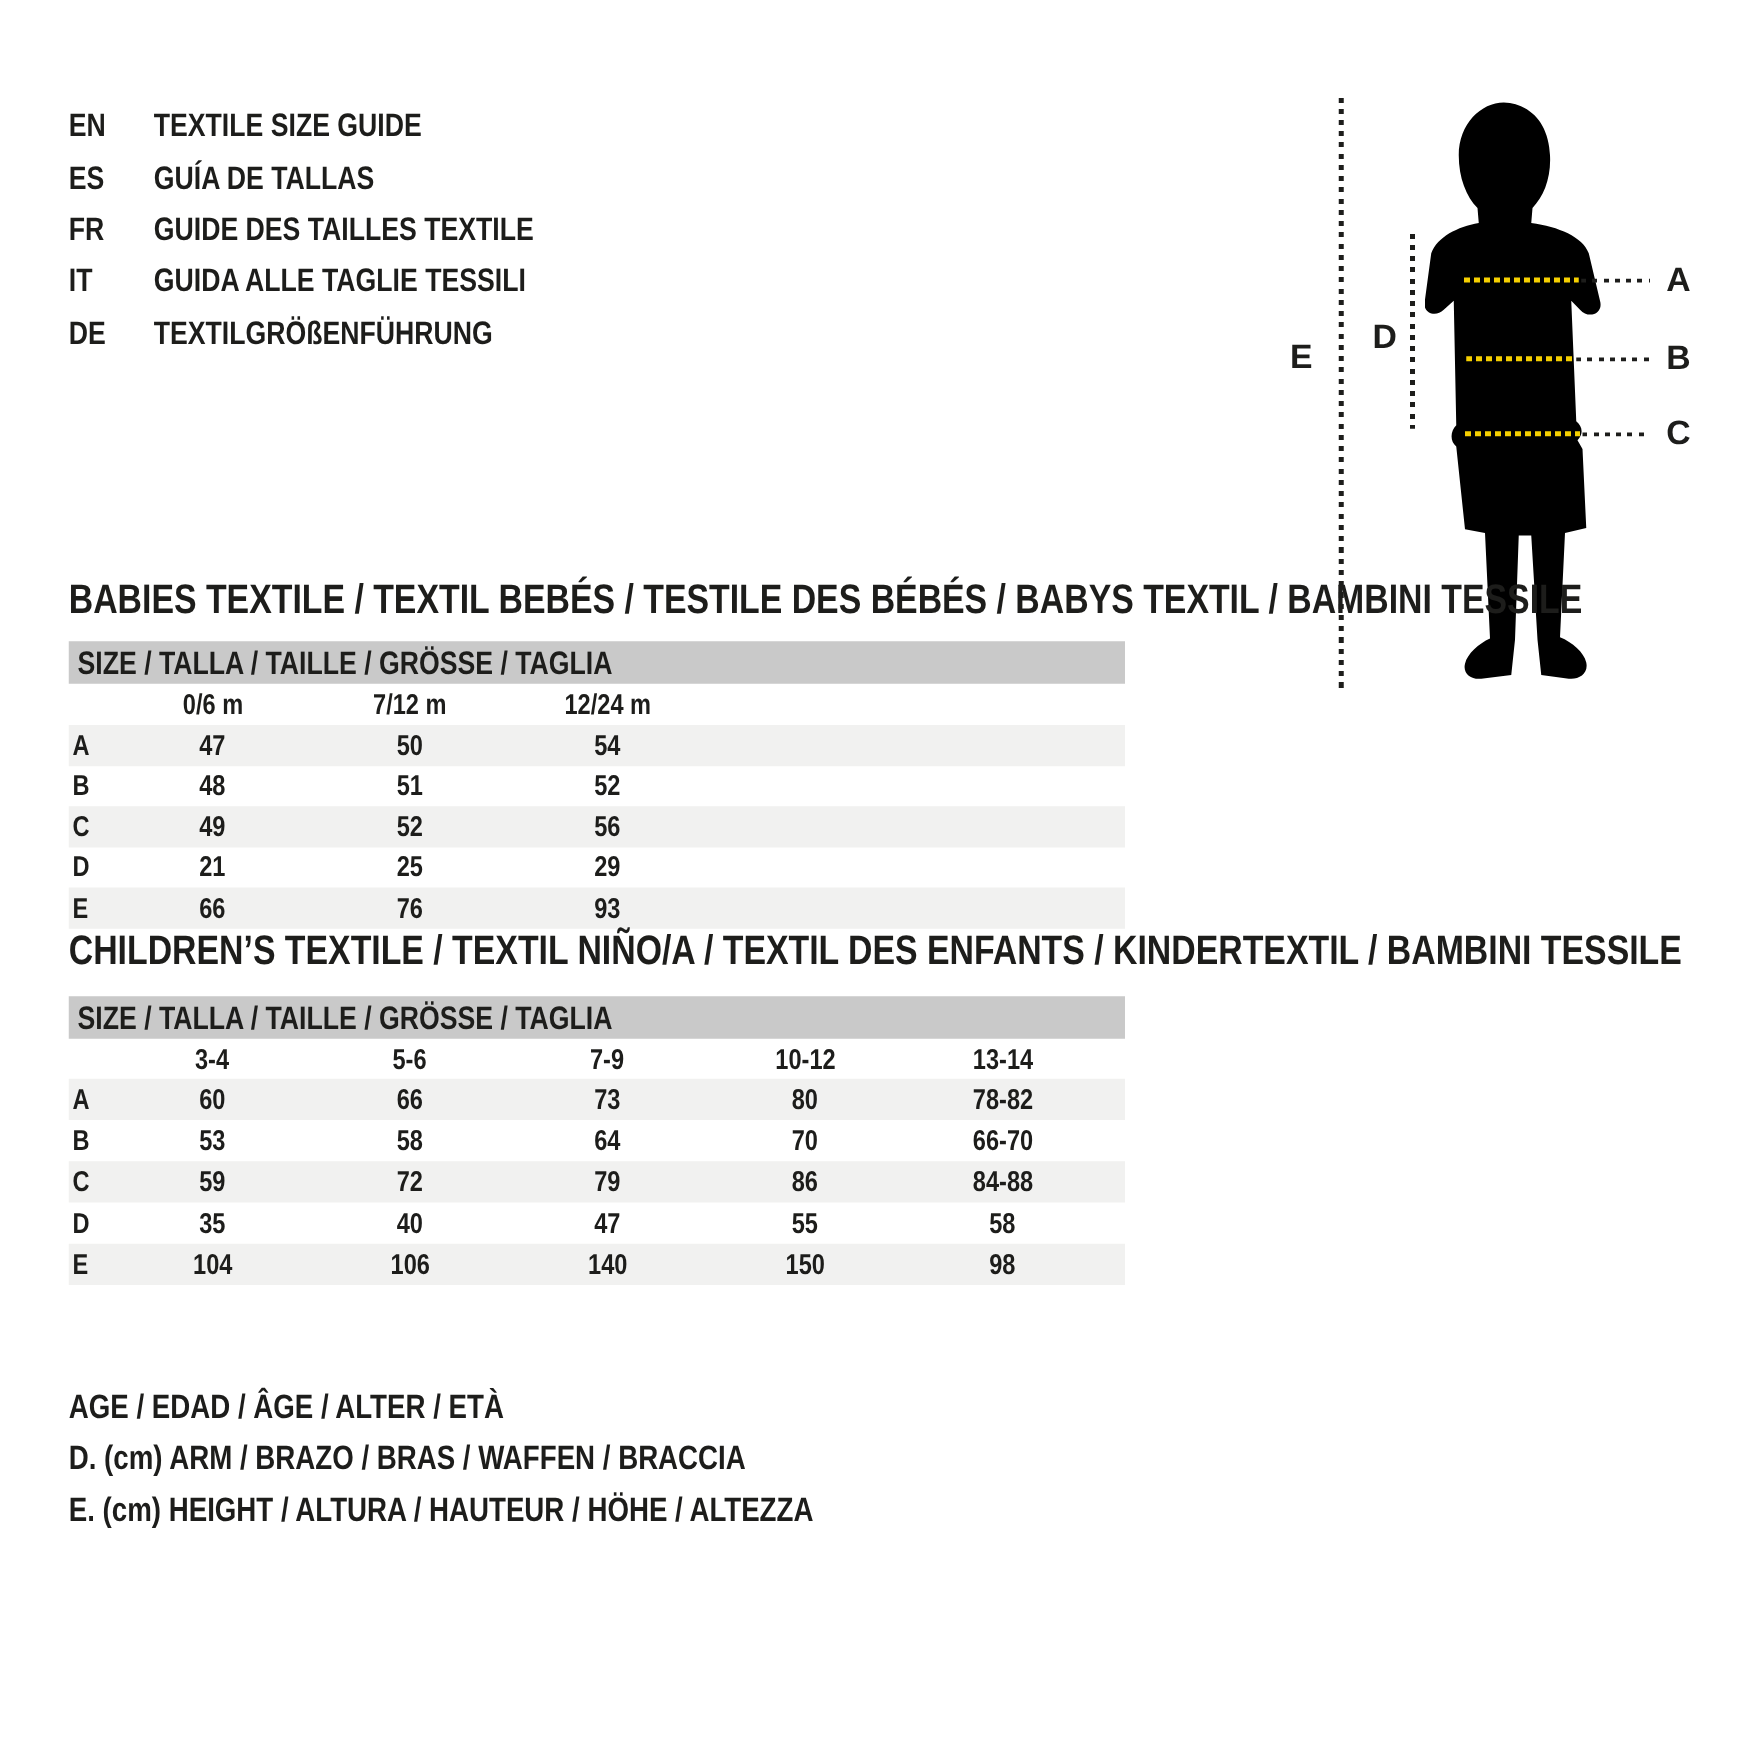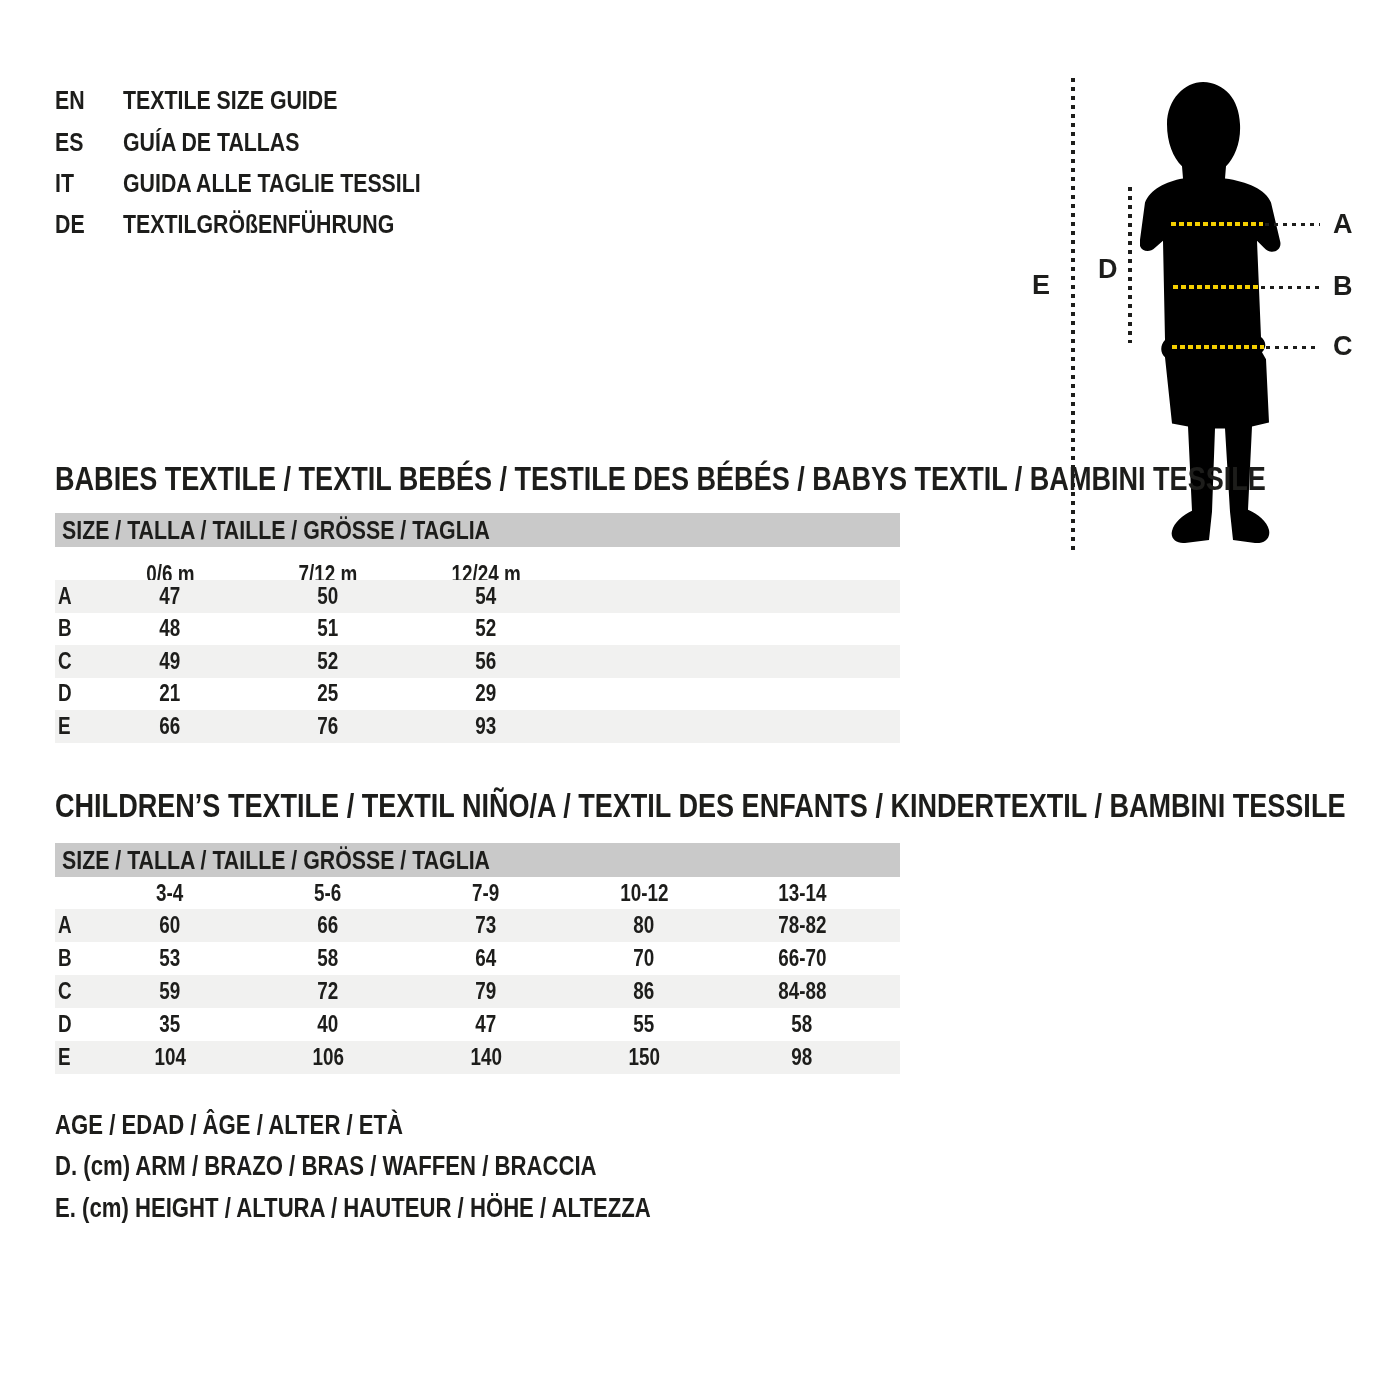--- a/index.html
+++ b/index.html
@@ -36,28 +36,28 @@
   .babies .thead,.babies .trow{grid-template-columns:36px 158px 158px 158px 1fr}
   .children .thead,.children .trow{grid-template-columns:36px 158px 158px 158px 158px 158px 1fr}
   .cell{text-align:center}
   .cell .cnd{transform-origin:50% 50%}
   .lblcell{text-align:left;padding-left:3px}
   .lblcell .cnd{transform-origin:0 50%}
   .alt{background:#f1f1f0}
 
   .babies{top:468px;height:285px}
   .babies .size-bar{top:45px}
-  .babies .thead{top:85px;height:43px}
+  .babies .thead{top:74px;height:43px}
   .babies .r0{top:112px;height:32.5px}
   .babies .r1{top:144.5px;height:32.5px}
   .babies .r2{top:177px;height:32.5px}
   .babies .r3{top:209.5px;height:32.5px}
   .babies .r4{top:242px;height:32.5px}
 
-  .children{top:795px;height:290px}
+  .children{top:749px;height:290px}
   .children .size-bar{top:48px}
   .children .thead{top:82px;height:32px}
   .children .r0{top:114px;height:33px}
   .children .r1{top:147px;height:33px}
   .children .r2{top:180px;height:33px}
   .children .r3{top:213px;height:33px}
   .children .r4{top:246px;height:33px}
 
   
   .legend{position:absolute;left:55px;top:1110px;font-size:27px;font-weight:700}
@@ -67,20 +67,24 @@
 <body>
 
 <section class="langs">
   <div class="lrow">
     <span class="codebox"><span class="cnd">EN</span></span>
     <span class="cnd">TEXTILE SIZE GUIDE</span>
   </div>
   <div class="lrow">
     <span class="codebox"><span class="cnd">ES</span></span>
     <span class="cnd">GUÍA DE TALLAS</span>
+  </div>
+  <div class="lrow">
+    <span class="codebox"><span class="cnd">FR</span></span>
+    <span class="cnd">GUIDE DES TAILLES TEXTILE</span>
   </div>
   <div class="lrow">
     <span class="codebox"><span class="cnd">IT</span></span>
     <span class="cnd">GUIDA ALLE TAGLIE TESSILI</span>
   </div>
   <div class="lrow">
     <span class="codebox"><span class="cnd">DE</span></span>
     <span class="cnd">TEXTILGRÖßENFÜHRUNG</span>
   </div>
 </section>

